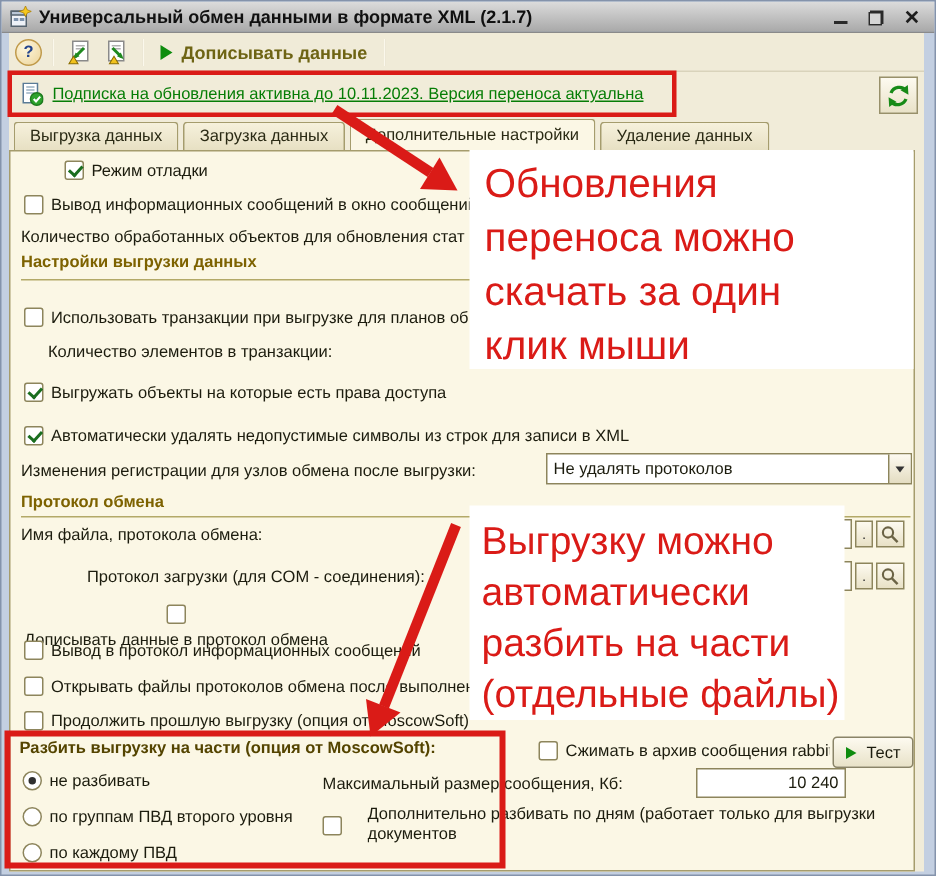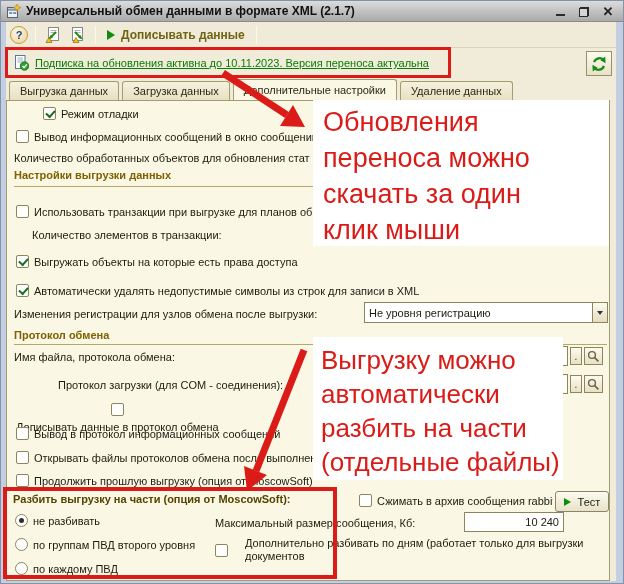--- a/index.html
+++ b/index.html
@@ -203,21 +203,21 @@
         <span>Выгружать объекты на которые есть права доступа</span>
       </div>
 
       <div class="row" style="left:9px;top:183px;">
         <span class="cbx on"></span>
         <span>Автоматически удалять недопустимые символы из строк для записи в XML</span>
       </div>
 
       <div class="lbl" style="left:7px;top:207px;">Изменения регистрации для узлов обмена после выгрузки:</div>
       <div class="dropdown" style="left:357px;top:201px;width:244px;height:21px;">
-        <span class="ddtext">Не уровня регистрацию</span>
+        <span class="ddtext">Не удалять протоколов</span>
         <span class="ddbtn">
             <span class="ddtri"></span>
           </span>
       </div>
 
       <div class="grp" style="left:7px;top:228px;">Протокол обмена</div>
       <div class="gline" style="left:7px;top:243px;width:593px;"></div>
 
       <div class="lbl" style="left:7px;top:250px;">Имя файла, протокола обмена:</div>
       <div class="tinput" style="left:357px;top:245px;width:204px;height:20px;"></div>

